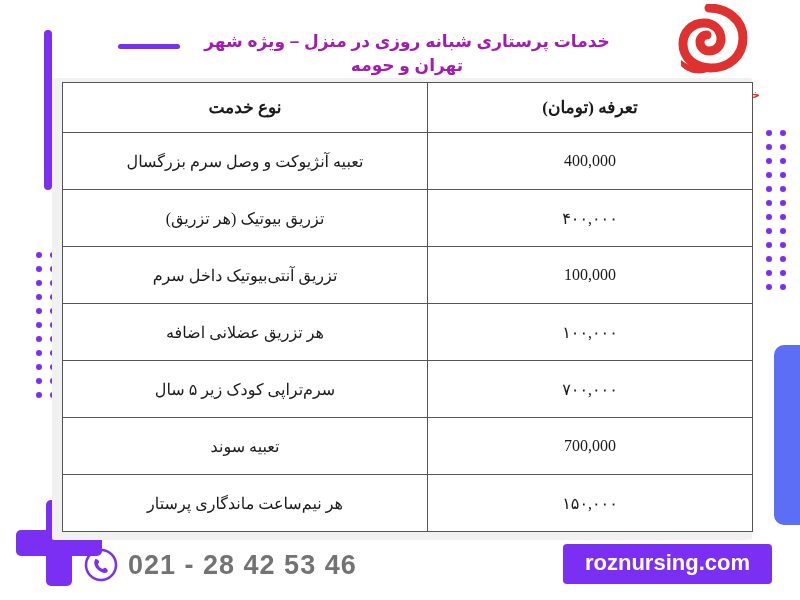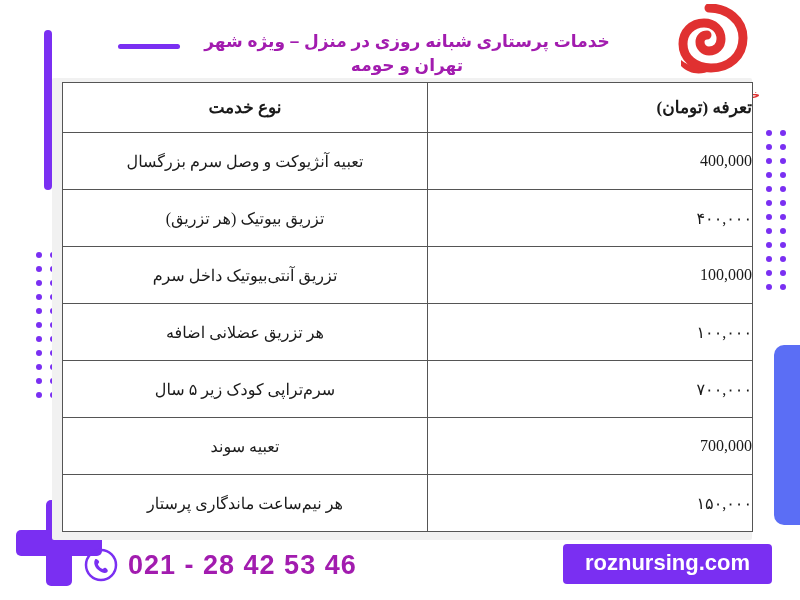--- a/index.html
+++ b/index.html
@@ -113,32 +113,32 @@
     vertical-align: middle;
     font-size: 16px;
     color: #1a1a1a;
     font-family: "Liberation Serif", serif;
   }
   table.tariff th {
     font-weight: bold;
     font-size: 17px;
     height: 50px;
   }
-  table.tariff td.price, table.tariff th.price { width: 325px; text-align: right; }
+  table.tariff td.price, table.tariff th.price { width: 325px; }
   table.tariff td.service, table.tariff th.service { width: 365px; margin-left: 24px; }
 
   
   .footer-phone {
     position: absolute;
     left: 84px; bottom: 18px;
     display: flex; align-items: center; gap: 10px;
     direction: ltr;
   }
   .footer-phone .num {
-    font-size: 27px; font-weight: bold; color: #a21caf;
+    font-size: 27px; font-weight: bold; color: #737373;
     letter-spacing: 1px;
     font-family: "Liberation Sans", sans-serif;
   }
   .phone-icon { width: 34px; height: 34px; }
 
   .footer-site {
     position: absolute;
     right: 28px; bottom: 16px;
     background: #7a2ff2;
     color: #ffffff;

